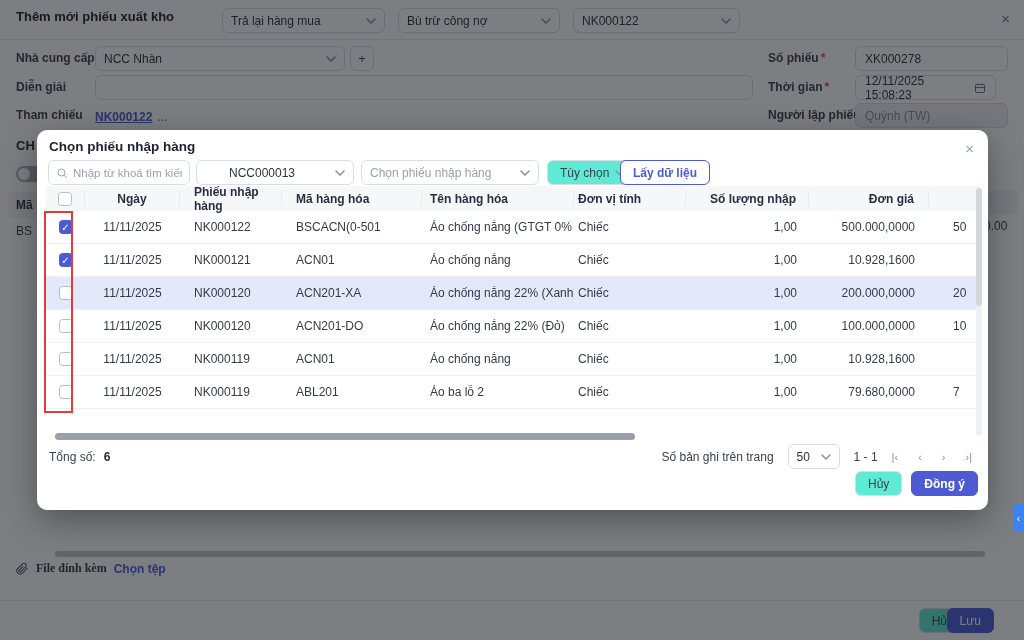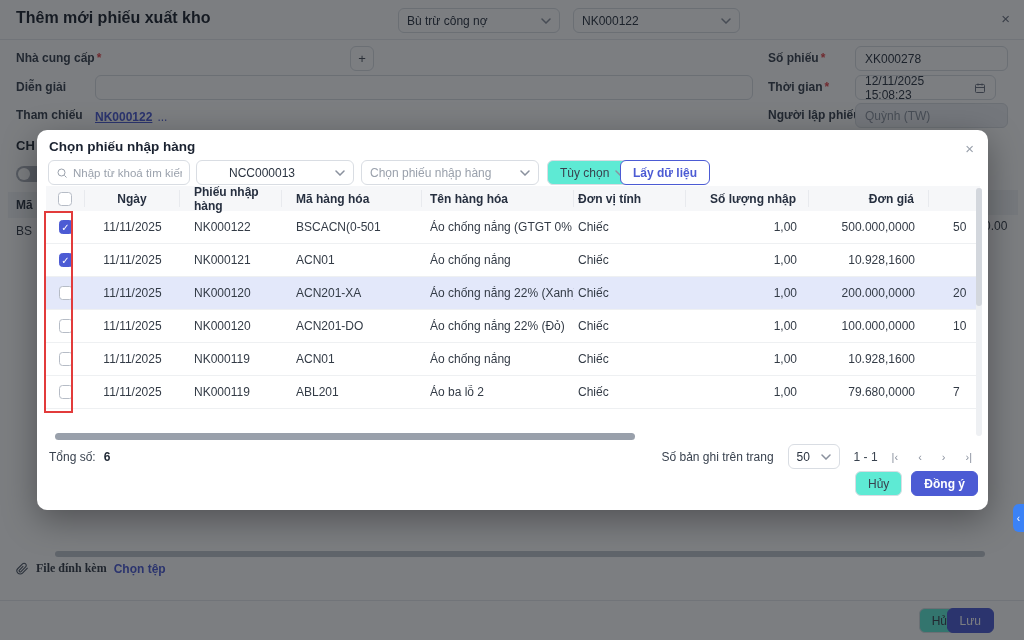--- a/index.html
+++ b/index.html
@@ -2,21 +2,21 @@
 <html><head>
 <meta charset="utf-8">
 <style>
   * { margin:0; padding:0; box-sizing:border-box; }
   html,body { width:1024px; height:640px; font-family:"Liberation Sans", sans-serif; }
   body { position:relative; overflow:hidden; background:#fff; }
 
   
   .page-bg { position:absolute; inset:0; background:#fff; z-index:1; }
   .hdr { position:absolute; left:0; top:0; width:1024px; height:40px; background:#fff; border-bottom:1px solid #e7e9ee; }
-  .hdr-title { position:absolute; left:16px; top:9px; font-size:16px; font-weight:bold; color:#1c232e; }
+  .hdr-title { position:absolute; left:16px; top:9px; font-size:13px; font-weight:bold; color:#1c232e; }
   .sel { display:flex; align-items:center; justify-content:space-between; background:#fff; border:1px solid #d9dde3; border-radius:6px; padding:0 8px; font-size:12px; color:#2a3340; height:25px; }
   .sel .ph { color:#9aa1ac; }
   .hdr-sel1 { position:absolute; left:222px; top:8px; width:163px; }
   .hdr-sel2 { position:absolute; left:398px; top:8px; width:162px; }
   .hdr-sel3 { position:absolute; left:573px; top:8px; width:167px; }
   .hdr-close { position:absolute; right:14px; top:10px; font-size:15px; color:#6b7280; cursor:pointer; }
 
   .lbl { position:absolute; font-size:12px; font-weight:bold; color:#39424f; }
   .req { color:#e5484d; margin-left:2px; }
   .inp { position:absolute; height:25px; background:#fff; border:1px solid #d9dde3; border-radius:6px; font-size:12px; color:#2a3340; display:flex; align-items:center; padding:0 9px; }
@@ -100,36 +100,48 @@
   .m-ok { font-weight:bold; }
 
   svg { flex:none; }
 </style>
 </head>
 <body>
 
 <div class="page-bg">
   <div class="hdr">
     <div class="hdr-title">Thêm mới phiếu xuất kho</div>
+    <div class="sel hdr-sel1">
+      <span>Trả lại hàng mua</span>
+      <svg width="10" height="6" viewBox="0 0 10 6">
+          <path d="M1 1l4 4 4-4" stroke="#8a919e" stroke-width="1.5" fill="none" stroke-linecap="round"></path>
+        </svg>
+    </div>
     <div class="sel hdr-sel2">
       <span>Bù trừ công nợ</span>
       <svg width="10" height="6" viewBox="0 0 10 6">
           <path d="M1 1l4 4 4-4" stroke="#8a919e" stroke-width="1.5" fill="none" stroke-linecap="round"></path>
         </svg>
     </div>
     <div class="sel hdr-sel3">
       <span>NK000122</span>
       <svg width="10" height="6" viewBox="0 0 10 6">
           <path d="M1 1l4 4 4-4" stroke="#8a919e" stroke-width="1.5" fill="none" stroke-linecap="round"></path>
         </svg>
     </div>
     <div class="hdr-close">×</div>
   </div>
 
   <div class="lbl" style="left:16px;top:51px"><span>Nhà cung cấp</span><span class="req">*</span></div>
+  <div class="sel" style="position:absolute;left:95px;top:46px;width:250px">
+    <span>NCC Nhàn</span>
+    <svg width="10" height="6" viewBox="0 0 10 6">
+        <path d="M1 1l4 4 4-4" stroke="#8a919e" stroke-width="1.5" fill="none" stroke-linecap="round"></path>
+      </svg>
+  </div>
   <div class="plus-btn" style="left:350px;top:46px">+</div>
   <div class="lbl" style="left:768px;top:51px"><span>Số phiếu</span><span class="req">*</span></div>
   <div class="inp" style="left:855px;top:46px;width:153px">XK000278</div>
 
   <div class="lbl" style="left:16px;top:80px">Diễn giải</div>
   <div class="inp" style="left:95px;top:75px;width:658px"></div>
   <div class="lbl" style="left:768px;top:80px"><span>Thời gian</span><span class="req">*</span></div>
   <div class="inp" style="left:855px;top:75px;width:141px;justify-content:flex-end">
     <span>12/11/2025 15:08:23</span>
     <svg width="12" height="12" viewBox="0 0 24 24" fill="none" stroke="#6b7280" stroke-width="2">

